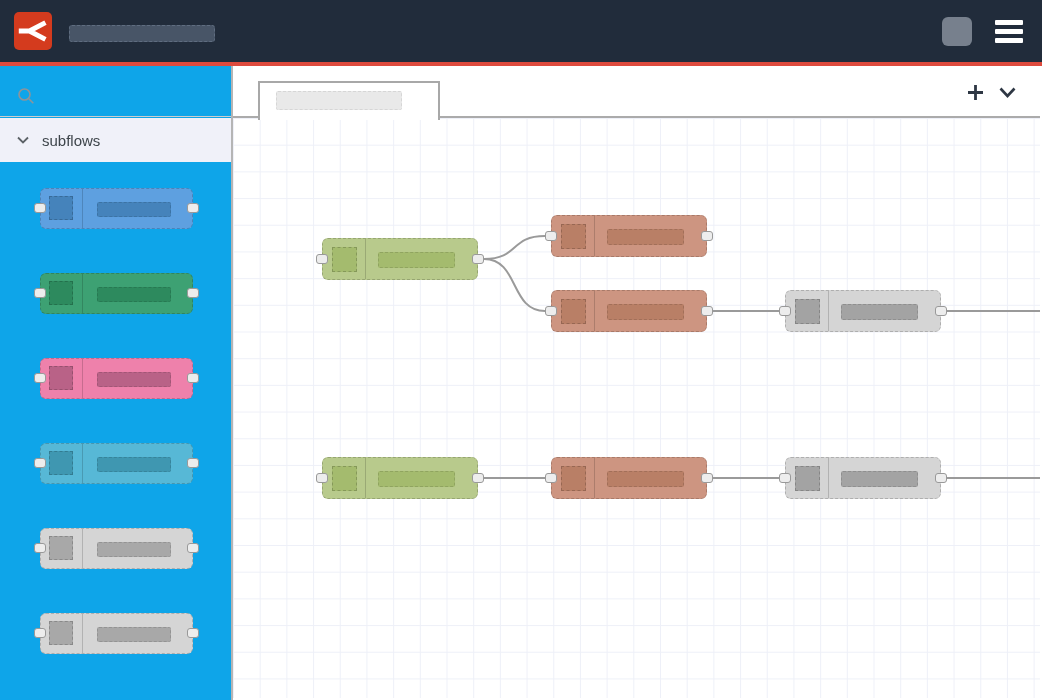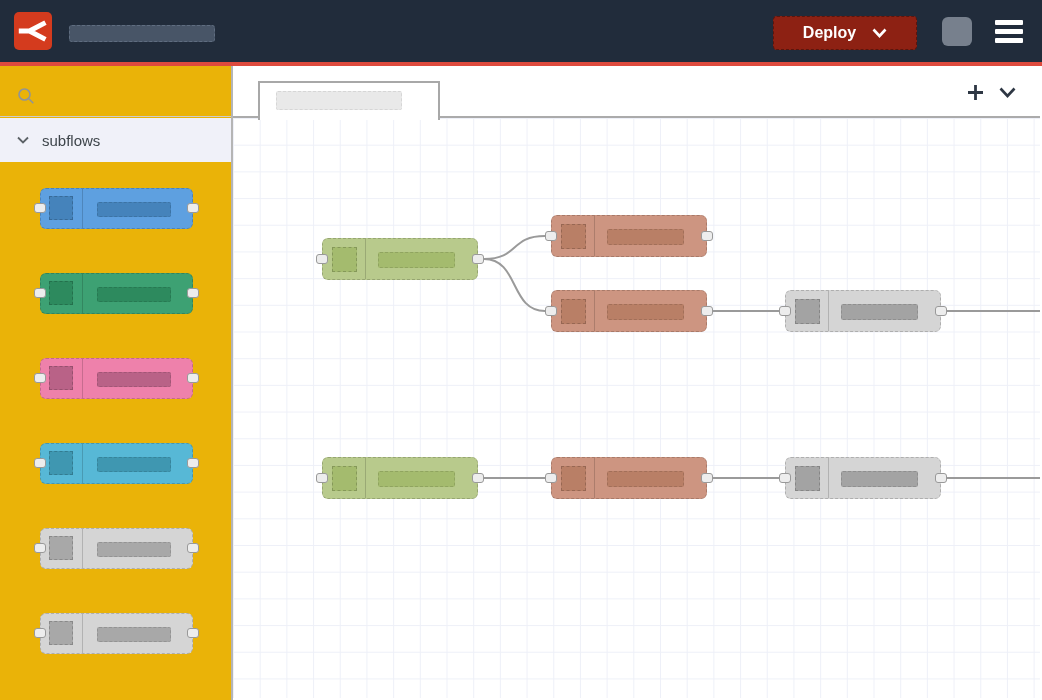--- a/index.html
+++ b/index.html
@@ -20,21 +20,21 @@
     align-items:center; justify-content:center; gap:16px; cursor:pointer; }
   .avatar { position:absolute; left:942px; top:17px; width:30px; height:29px;
     background:#77808d; border-radius:6px; }
   .hamburger { position:absolute; left:995px; top:20px; width:28px; height:23px;
     display:flex; flex-direction:column; justify-content:space-between; cursor:pointer; }
   .hamburger span { display:block; width:28px; height:5px; background:#fff; border-radius:1px; }
   .redline { width:1042px; height:4px; background:#de4a3d; }
 
   
   .main { display:flex; width:1042px; height:634px; }
-  .palette { position:relative; width:233px; height:634px; background:#eab308;
+  .palette { position:relative; width:233px; height:634px; background:#0ea5e9;
     border-right:2px solid #b5b5b5; }
   .search-row { position:relative; height:51px; border-bottom:1px solid #cdcdcd; }
   .search-row svg { position:absolute; left:17px; top:21px; }
   .category { position:absolute; left:0; top:52px; width:231px; height:44px;
     background:#f0f1f9; display:flex; align-items:center; gap:13px;
     padding-left:17px; cursor:pointer; }
   .category .cat-label { font-size:15px; font-weight:500; color:#3e454b; }
   .palette-items { position:absolute; left:0; top:96px; width:231px; bottom:0; }
 
   
@@ -68,26 +68,20 @@
 </head>
 <body>
 
 <div class="header">
   <div class="logo">
     <svg width="32" height="32" viewBox="0 0 36 36">
       <path d="M2 18 H15 M14 18 L32 8.5 M14 18 L32 27.5" stroke="#ffffff" stroke-width="5.5" fill="none"></path>
     </svg>
   </div>
   <div class="title-ph"></div>
-  <button class="deploy">
-    <span>Deploy</span>
-    <svg width="15" height="10" viewBox="0 0 15 10">
-      <polyline points="1.5,1.5 7.5,8 13.5,1.5" fill="none" stroke="#fff" stroke-width="2.6"></polyline>
-    </svg>
-  </button>
   <div class="avatar"></div>
   <div class="hamburger">
     <span></span>
       <span></span>
       <span></span>
   </div>
 </div>
 <div class="redline"></div>
 
 <div class="main">

